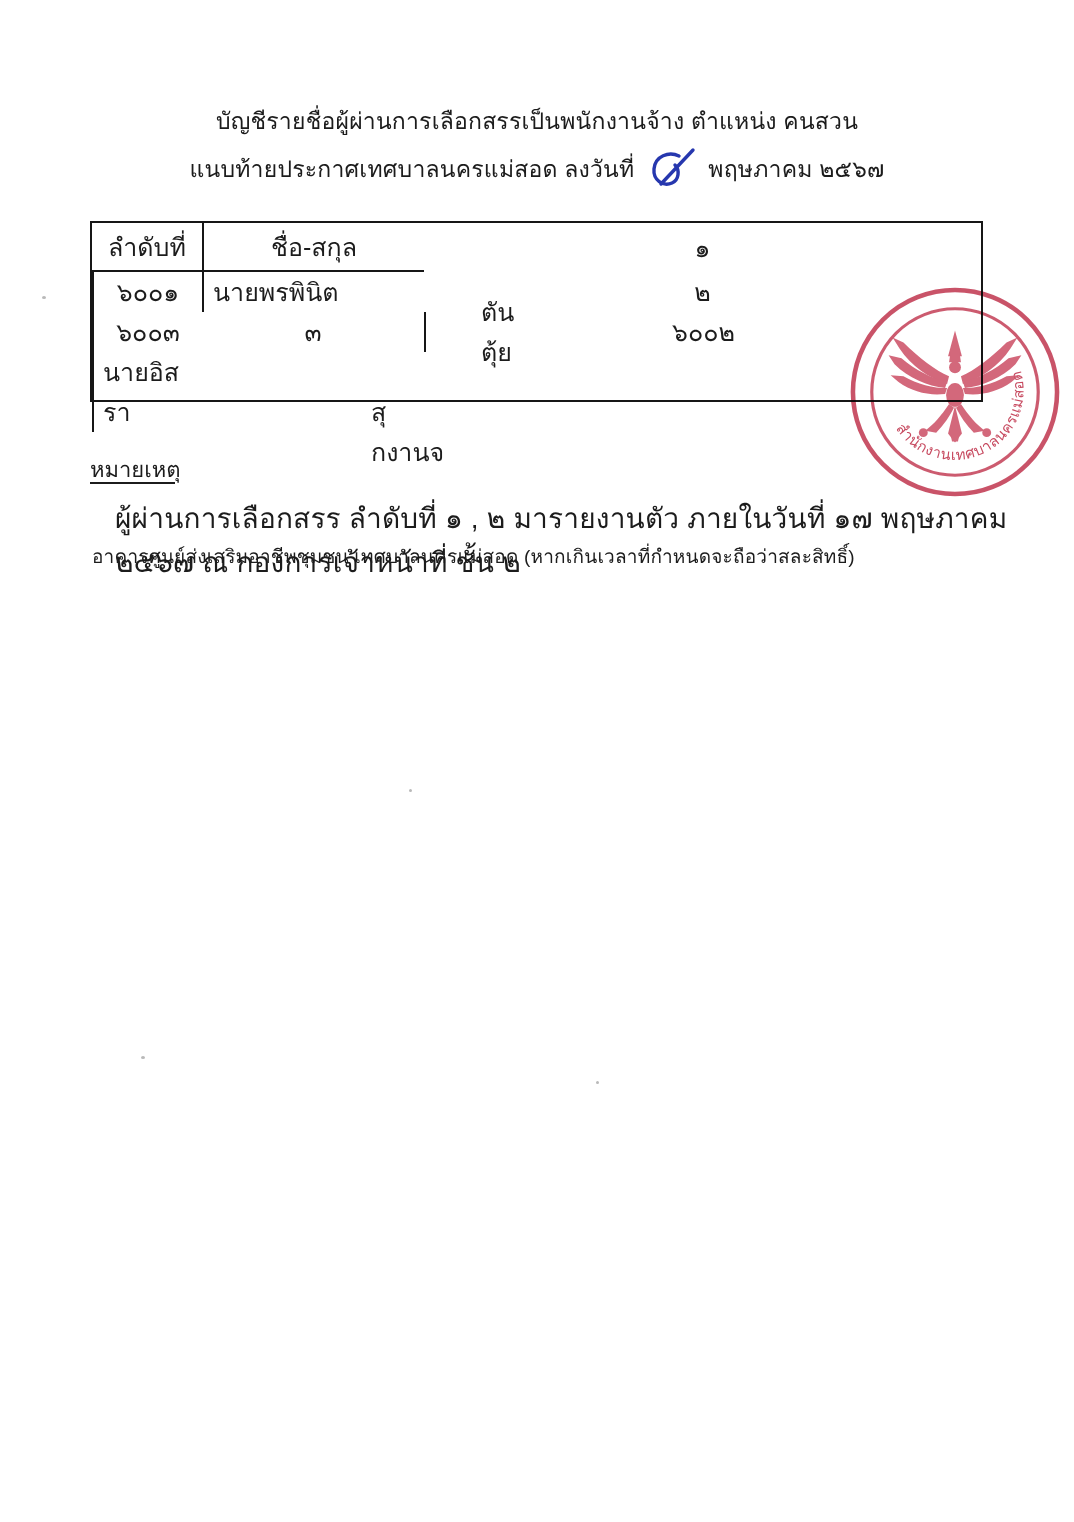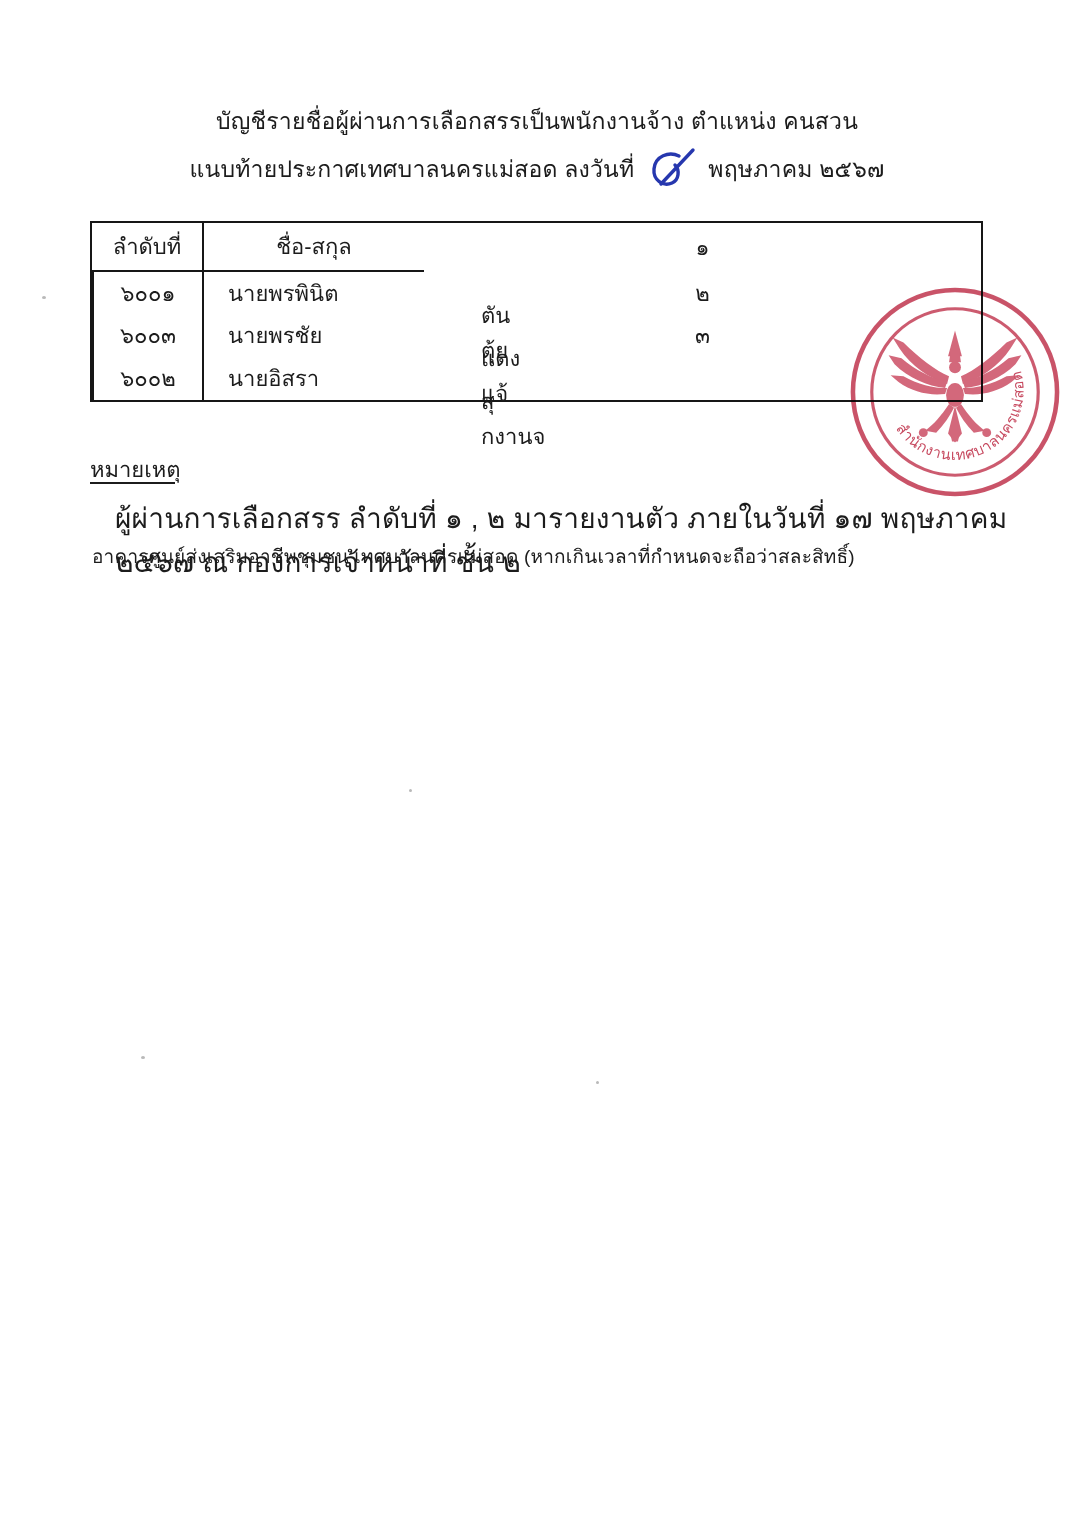--- a/index.html
+++ b/index.html
@@ -28,26 +28,26 @@
   .doc-table{
     position:absolute;left:90px;top:221px;width:889px;height:177px;
     border:2px solid #161616;
     display:grid;
     grid-template-columns:110px 222px 1fr;
     grid-template-rows:49px 1fr 1fr 1fr;
     background:transparent;
   }
   .cell{
     display:flex;align-items:center;justify-content:center;
-    font-size:22px;
+    font-size:25px;
   }
   .cell.col2,.cell.col3{border-left:2px solid #161616;}
   .cell.head{border-bottom:2px solid #161616;}
   .cell.name{
-    justify-content:flex-start;padding-left:24px;position:relative;
+    justify-content:flex-start;padding-left:9px;position:relative;
   }
   .cell.name .last{position:absolute;left:277px;top:50%;transform:translateY(-50%);margin-top:40px;}
 
   
   .notes-heading{
     position:absolute;left:90px;top:452px;font-size:22px;
     text-decoration:underline;text-underline-offset:5px;
     text-decoration-thickness:1.5px;
   }
   .note-line1{position:absolute;left:115px;top:496px;font-size:28px;letter-spacing:.2px;}
@@ -89,24 +89,20 @@
 
     <div class="cell col1">๑</div>
     <div class="cell col2">๖๐๐๑</div>
     <div class="cell col3 name">
       <span>นายพรพินิต</span>
       <span class="last">ตันตุ้ย</span>
     </div>
 
     <div class="cell col1">๒</div>
     <div class="cell col2">๖๐๐๓</div>
-    <div class="cell col3 name">
-      <span>นายพรชัย</span>
-      <span class="last">แดงแจ้</span>
-    </div>
 
     <div class="cell col1">๓</div>
     <div class="cell col2">๖๐๐๒</div>
     <div class="cell col3 name">
       <span>นายอิสรา</span>
       <span class="last">สุกงานจ</span>
     </div>
   </div>
 
   <svg class="stamp" viewBox="0 0 220 220">

